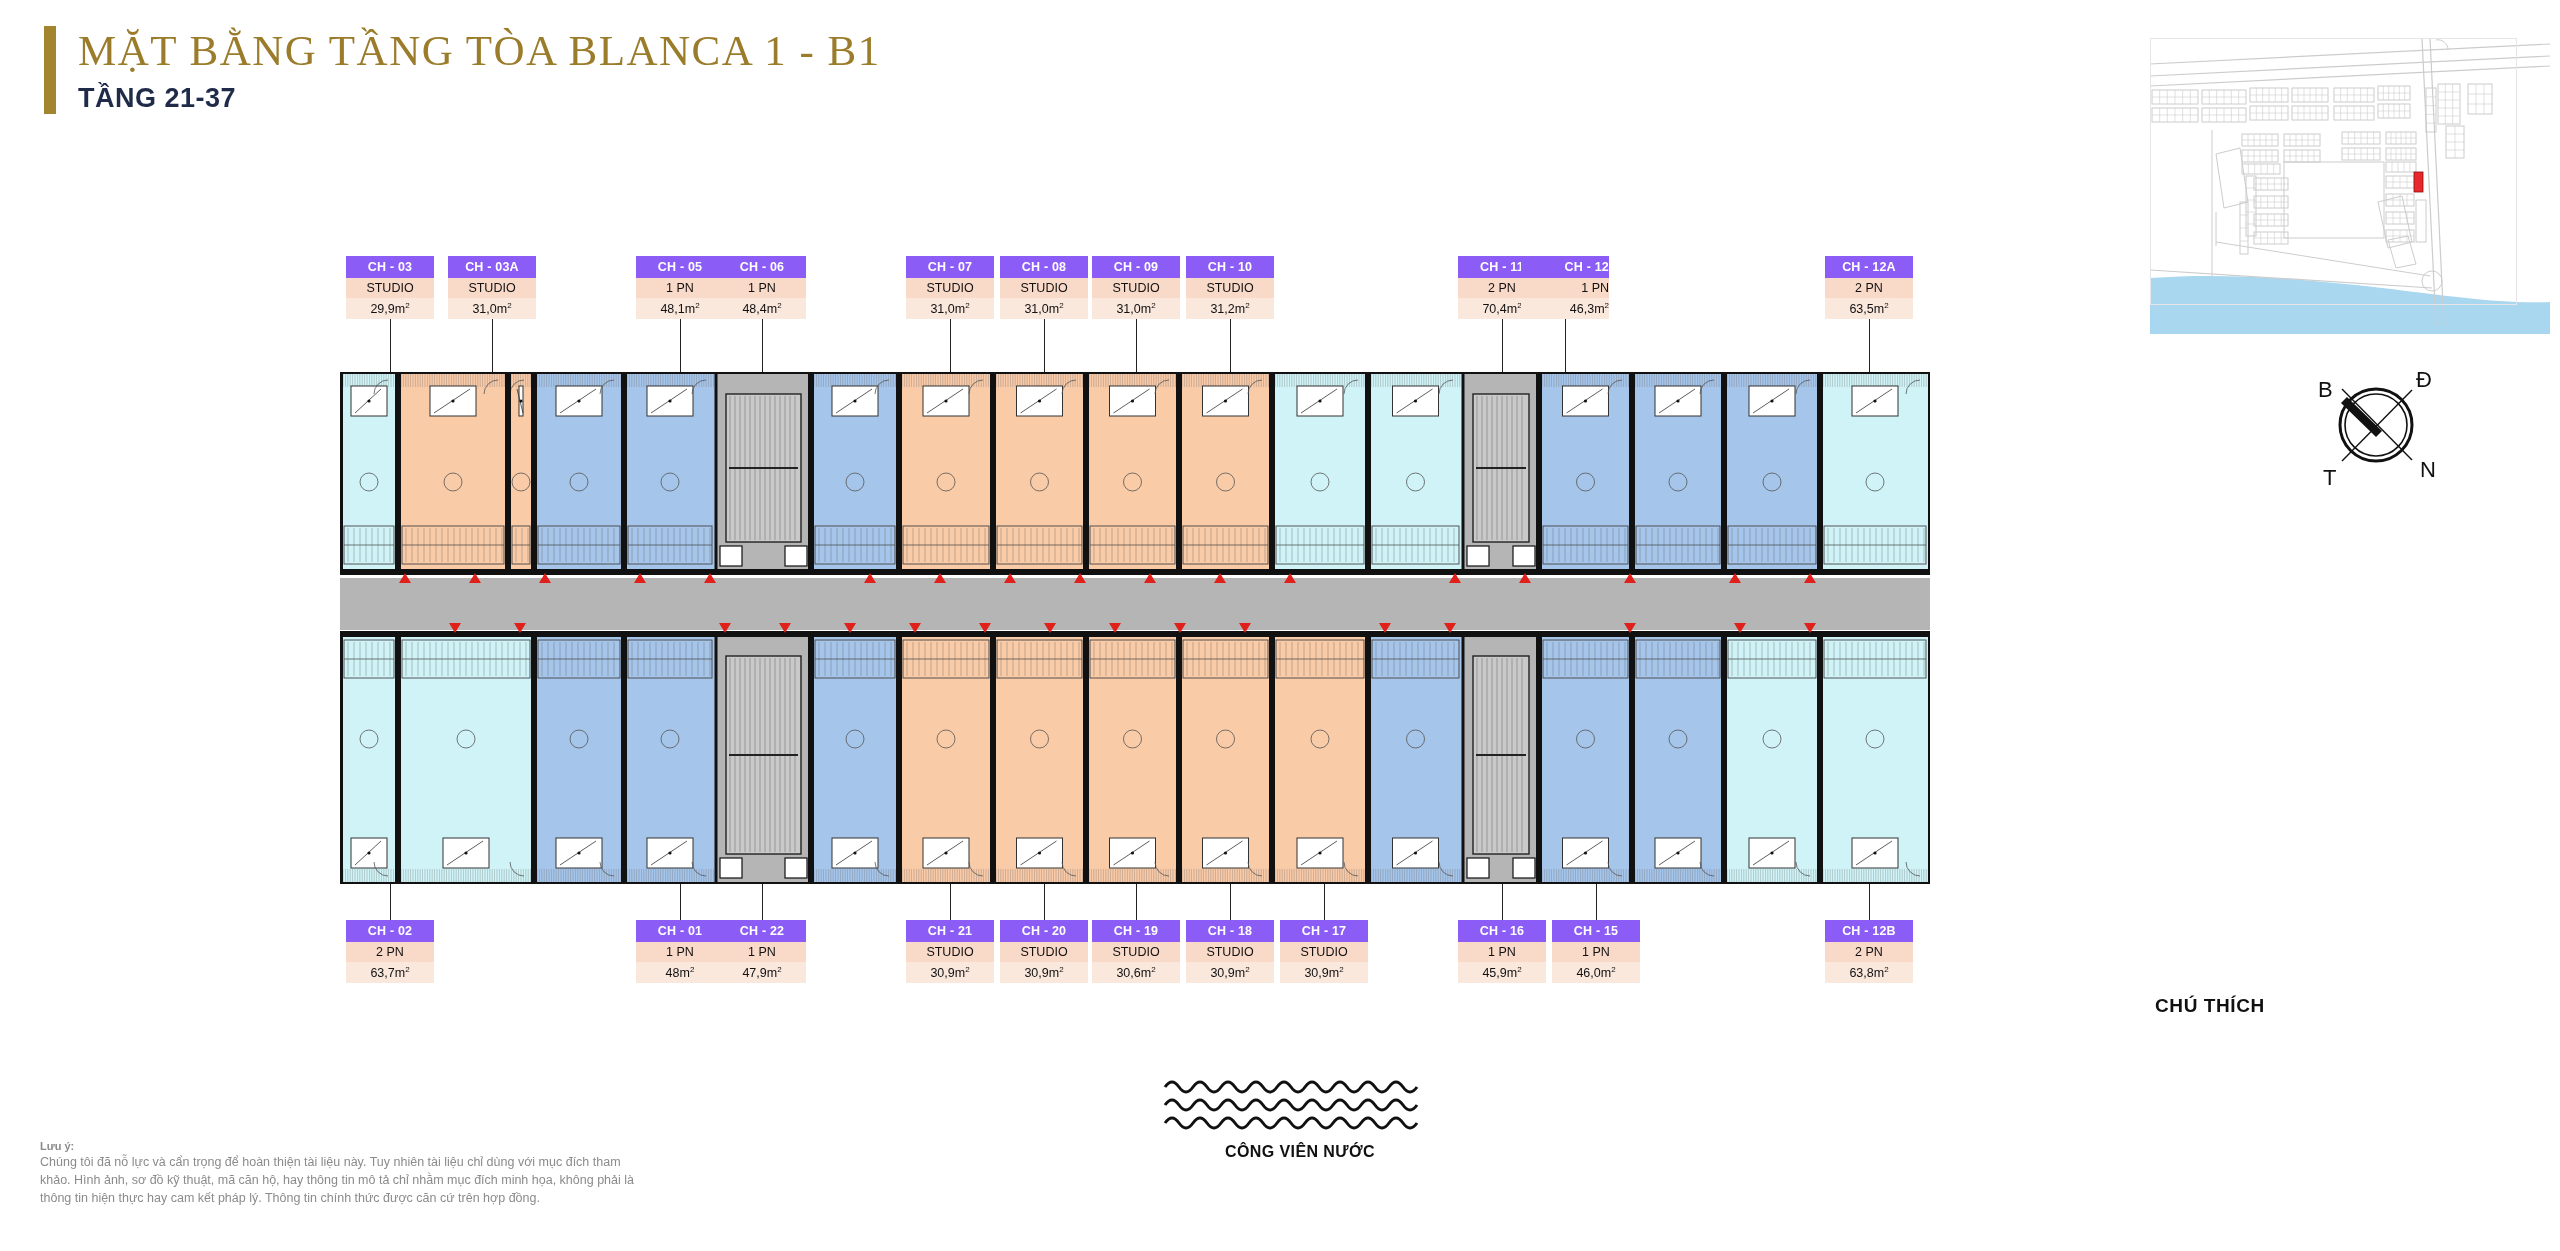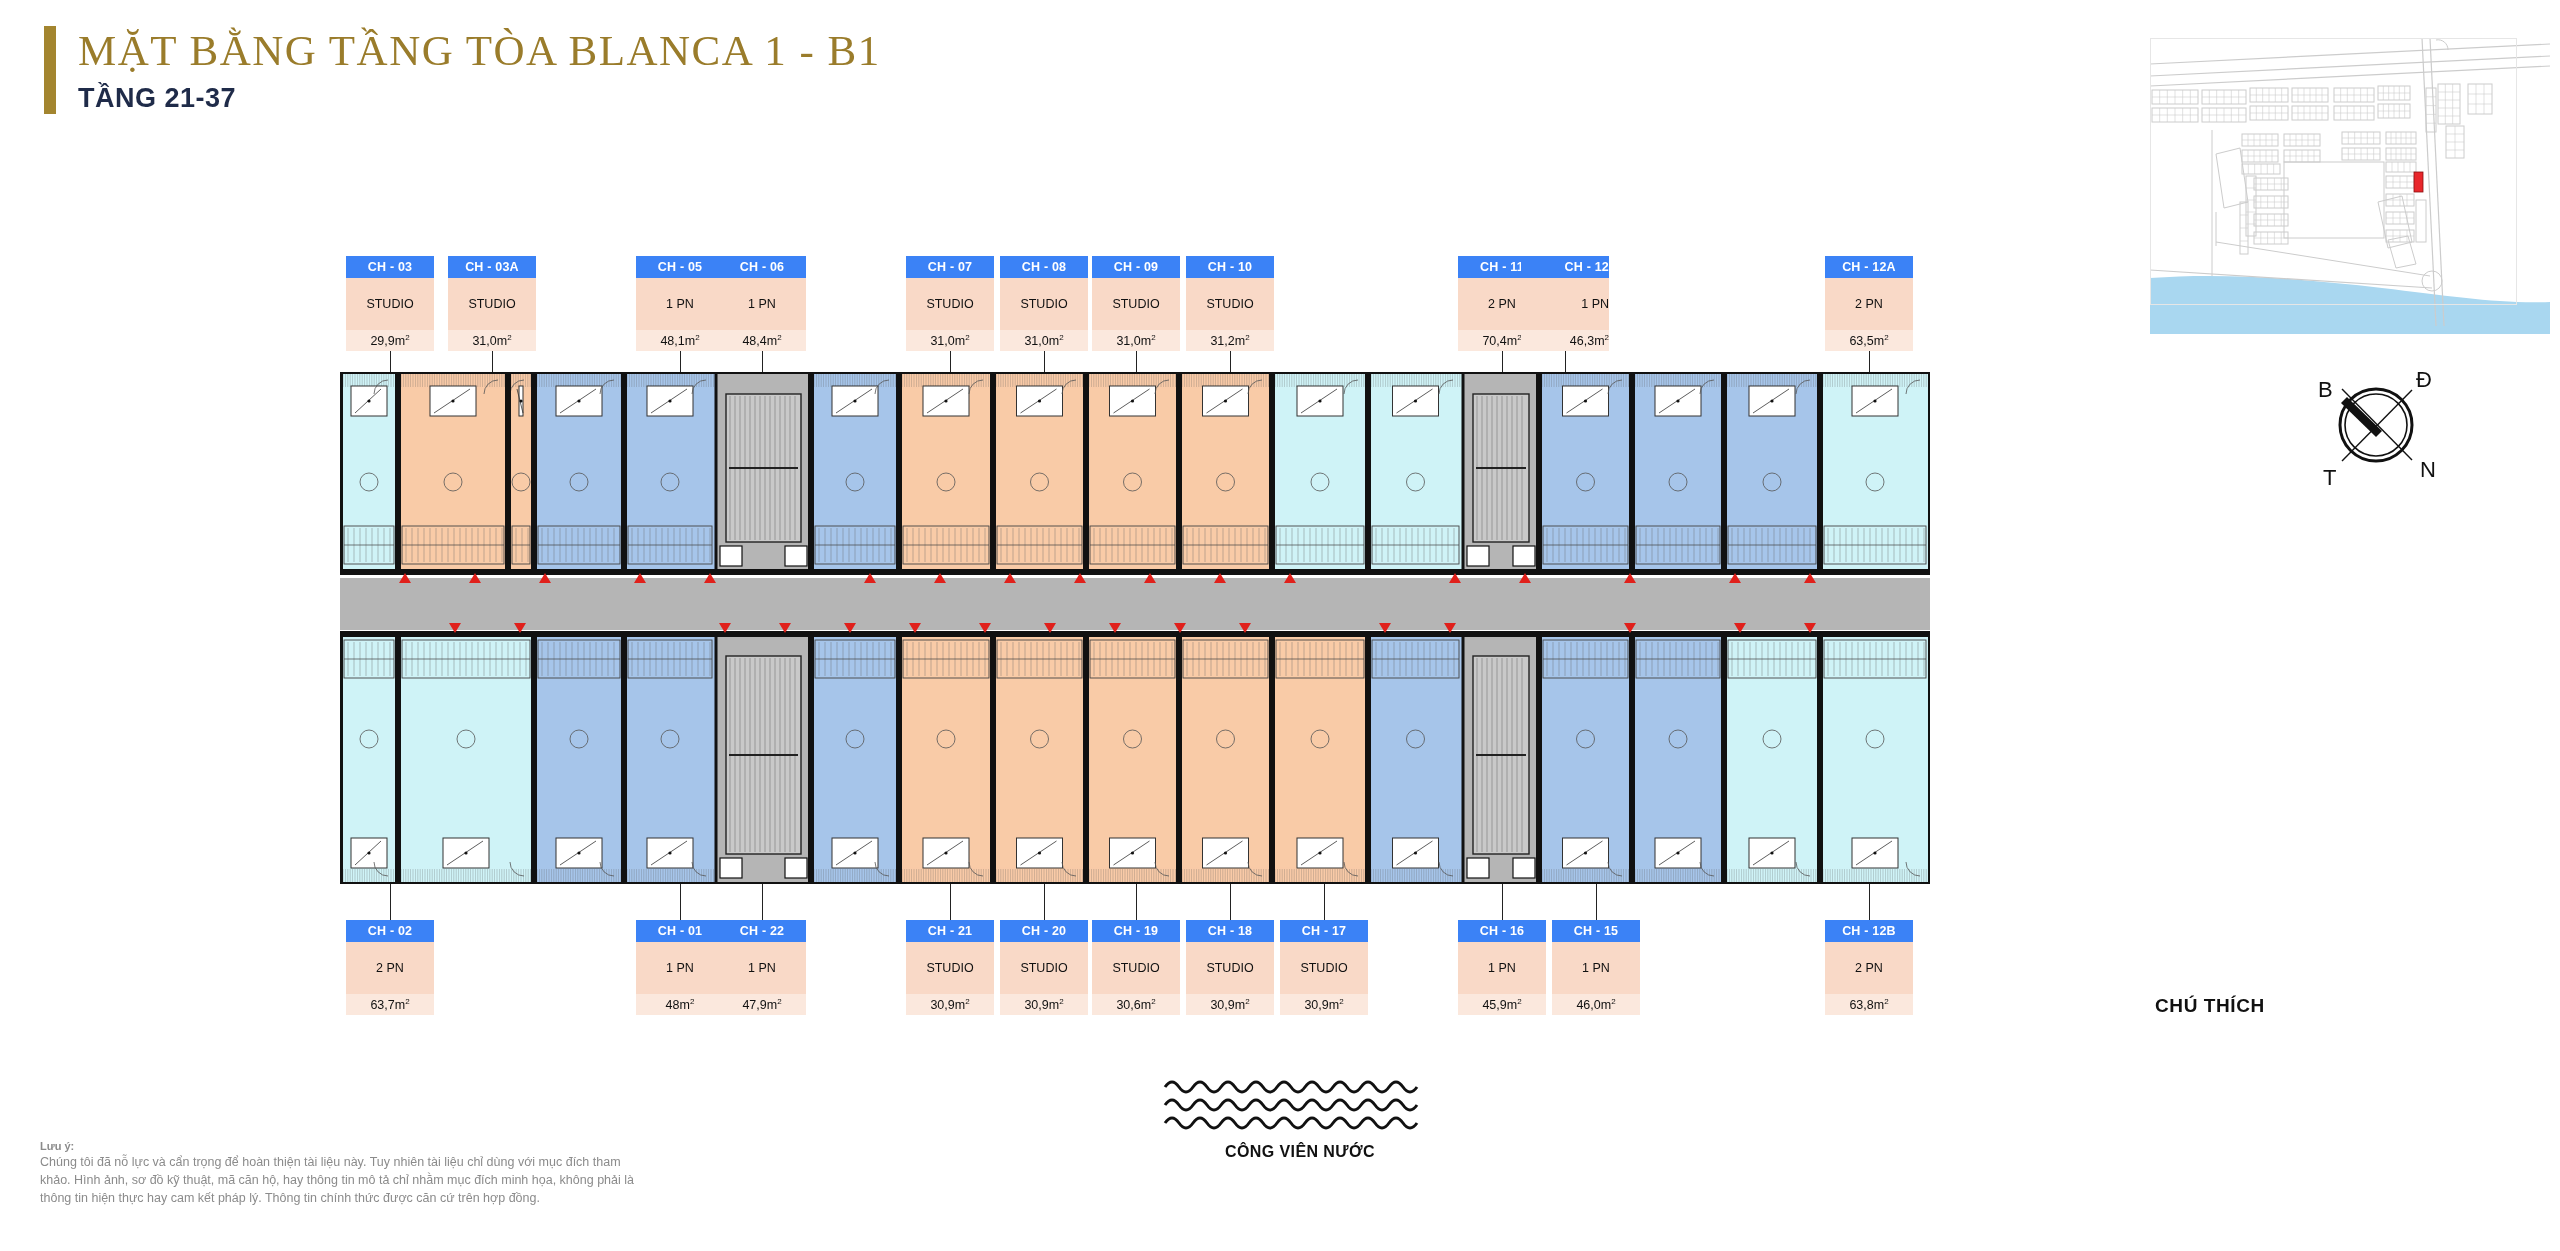--- a/index.html
+++ b/index.html
@@ -17,23 +17,23 @@
     font-family:"Liberation Serif", serif;
     font-size:43px;font-weight:400;letter-spacing:1.5px;
     color:#9A7C2B;line-height:1.15;white-space:nowrap;
   }
   #sub-title{
     font-size:27px;font-weight:700;color:#1F2B49;letter-spacing:.5px;
     margin-top:8px;white-space:nowrap;
   }
   
   .unit-label{position:absolute;width:88px;text-align:center;}
-  .ul-code{background:#3b82f6;color:#ffffff;font-size:12.5px;font-weight:700;
+  .ul-code{background:#8b5cf6;color:#ffffff;font-size:12.5px;font-weight:700;
            padding:4px 0 4px;letter-spacing:.2px;}
-  .ul-type{background:#F9D9C7;color:#111;font-size:12.5px;padding:19px 0;}
+  .ul-type{background:#F9D9C7;color:#111;font-size:12.5px;padding:3px 0;}
   .ul-area{background:#FBE8DD;color:#111;font-size:12.5px;padding:3px 0;}
   .ul-area sup{font-size:8px;vertical-align:super;}
   .ul-line{position:absolute;left:50%;width:1px;background:#222;}
   .unit-label.top .ul-line{top:100%;}
   .unit-label.bottom .ul-line{bottom:100%;}
   
   #plan{position:absolute;left:340px;top:372px;width:1590px;height:512px;}
   #plan svg{display:block;}
   
   #locator{position:absolute;left:2150px;top:26px;width:400px;height:308px;

